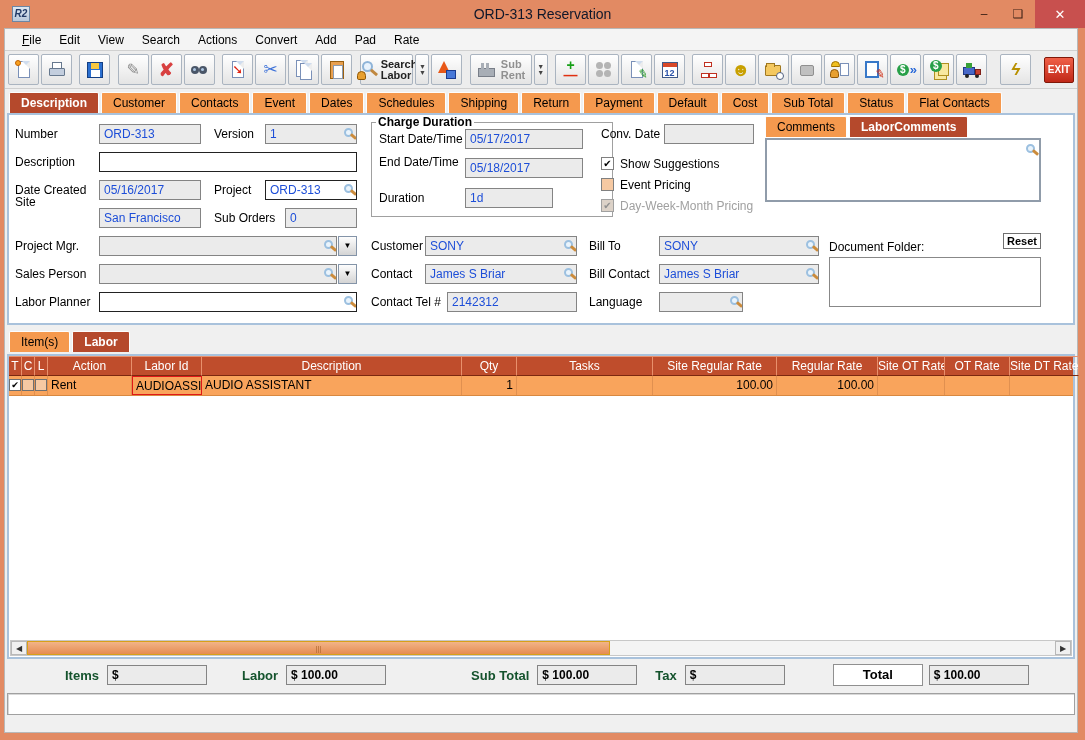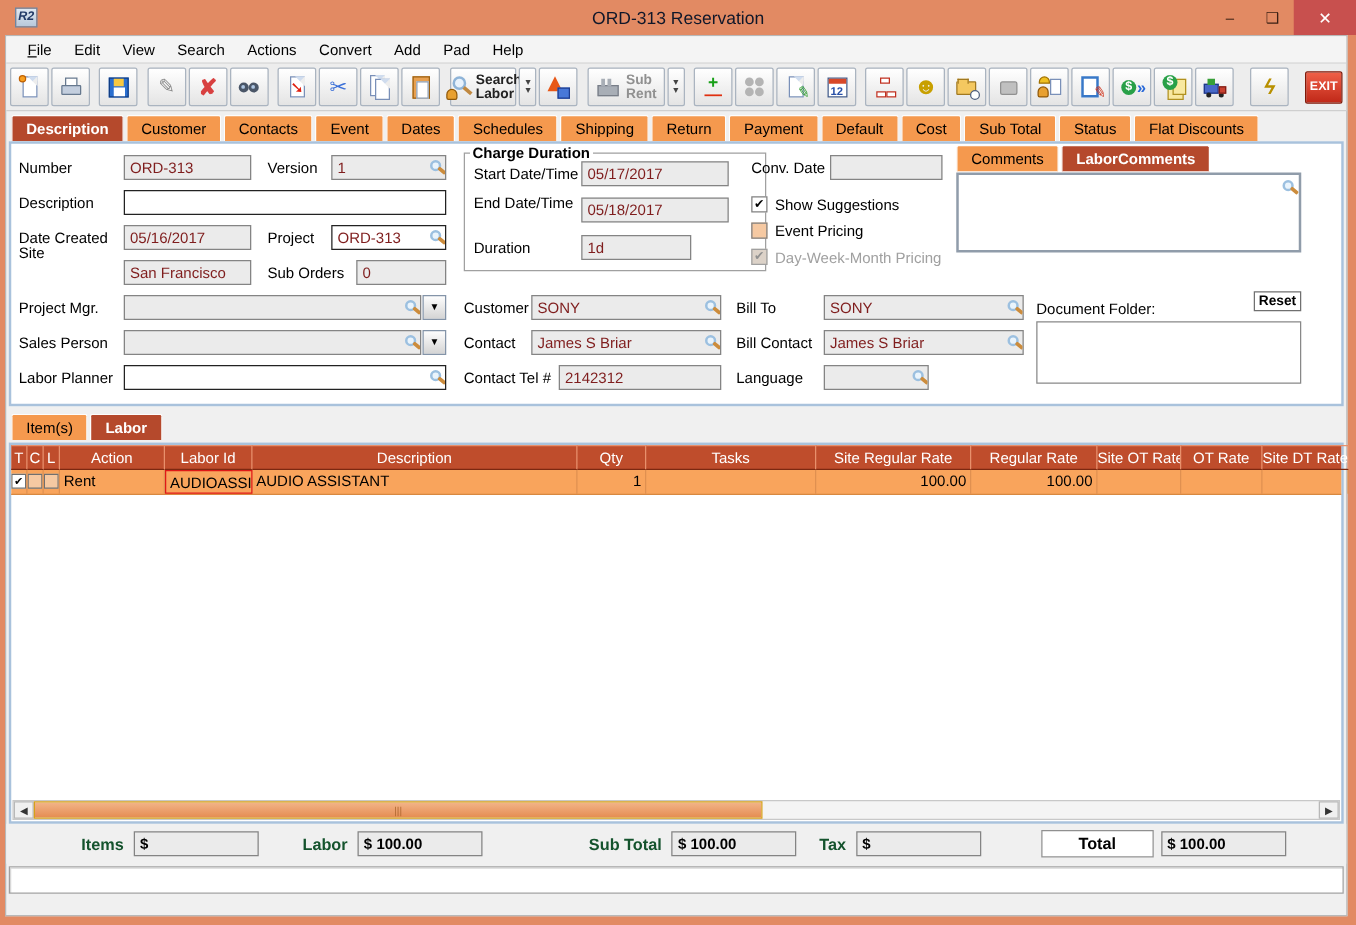--- a/index.html
+++ b/index.html
@@ -80,21 +80,21 @@
 
   
   .tabs { display:flex; padding:2px 2px 0 4px; gap:2px; height:24px; align-items:flex-end; }
   .tab { background:#f5994e; border:1px solid #fdfdfd; border-bottom:none; padding:3px 11px 3px; font-size:12px; color:#000; border-radius:2px 2px 0 0; position:relative; }
   .tab.active { background:#b5492c; color:#fff; font-weight:bold; }
 
   
   .panel { margin:0 2px; border:2px solid #a9c2dc; background:#fff; position:relative; }
   .form-panel { height:212px; }
   .lbl { position:absolute; font-size:12px; color:#000; white-space:nowrap; }
-  .fld { position:absolute; height:20px; border:1px solid #848484; background:#ebebeb; font-size:12px; padding:2px 4px; color:#7f1d1d; white-space:nowrap; overflow:hidden; }
+  .fld { position:absolute; height:20px; border:1px solid #848484; background:#ebebeb; font-size:12px; padding:2px 4px; color:#1d4ed8; white-space:nowrap; overflow:hidden; }
   .fld.white { background:#fff; border:1px solid #222; }
   .mg { position:absolute; right:3px; top:3px; width:9px; height:9px; border:2px solid #9cc0e0; border-radius:50%; background:#eaf4fc; }
   .mg::after { content:''; position:absolute; width:7px; height:3px; background:#cc8c3c; right:-6px; bottom:-3px; transform:rotate(40deg); border-radius:1px; }
   .ddbtn { position:absolute; width:19px; height:20px; background:linear-gradient(#fdfdfd,#d4d4d4); border:1px solid #8494a8; font-size:8px; text-align:center; line-height:18px; color:#000; }
   fieldset.cd { position:absolute; left:362px; top:0px; width:242px; height:102px; border:1px solid #a0a0a0; }
   fieldset.cd legend { font-size:12px; font-weight:bold; margin-left:4px; padding:0 2px; }
   .cb { position:absolute; width:13px; height:13px; border:1px solid #808080; background:#fff; font-size:10px; line-height:12px; text-align:center; }
   .cb.peach { background:#f6c9a2; }
   .cb.dis { background:#dcd2c8; color:#909090; border-color:#a0a0a0; }
   .cb-lbl { position:absolute; font-size:12px; }
@@ -145,21 +145,21 @@
 
   <div class="menubar">
     <span class="menu-item accel">File</span>
     <span class="menu-item">Edit</span>
     <span class="menu-item">View</span>
     <span class="menu-item">Search</span>
     <span class="menu-item">Actions</span>
     <span class="menu-item">Convert</span>
     <span class="menu-item">Add</span>
     <span class="menu-item">Pad</span>
-    <span class="menu-item">Help</span>
+    <span class="menu-item">Rate</span>
   </div>
 
   <div class="toolbar">
     <span class="tbtn">
         <span class="ico">
           <span class="paper"></span>
           <span class="dot-orange"></span>
         </span>
       </span>
     <span class="tbtn">
@@ -341,21 +341,21 @@
     <span class="tab">Event</span>
     <span class="tab">Dates</span>
     <span class="tab">Schedules</span>
     <span class="tab">Shipping</span>
     <span class="tab">Return</span>
     <span class="tab">Payment</span>
     <span class="tab">Default</span>
     <span class="tab">Cost</span>
     <span class="tab">Sub Total</span>
     <span class="tab">Status</span>
-    <span class="tab">Flat Discounts</span>
+    <span class="tab">Flat Contacts</span>
   </div>
 
   <div class="panel form-panel">
 
     <span class="lbl" style="left:6px;top:12px;">Number</span>
     <span class="fld" style="left:90px;top:9px;width:102px;">ORD-313</span>
     <span class="lbl" style="left:205px;top:12px;">Version</span>
     <span class="fld" style="left:256px;top:9px;width:92px;"><span>1</span><span class="mg"></span></span>
 
     <span class="lbl" style="left:6px;top:40px;">Description</span>

